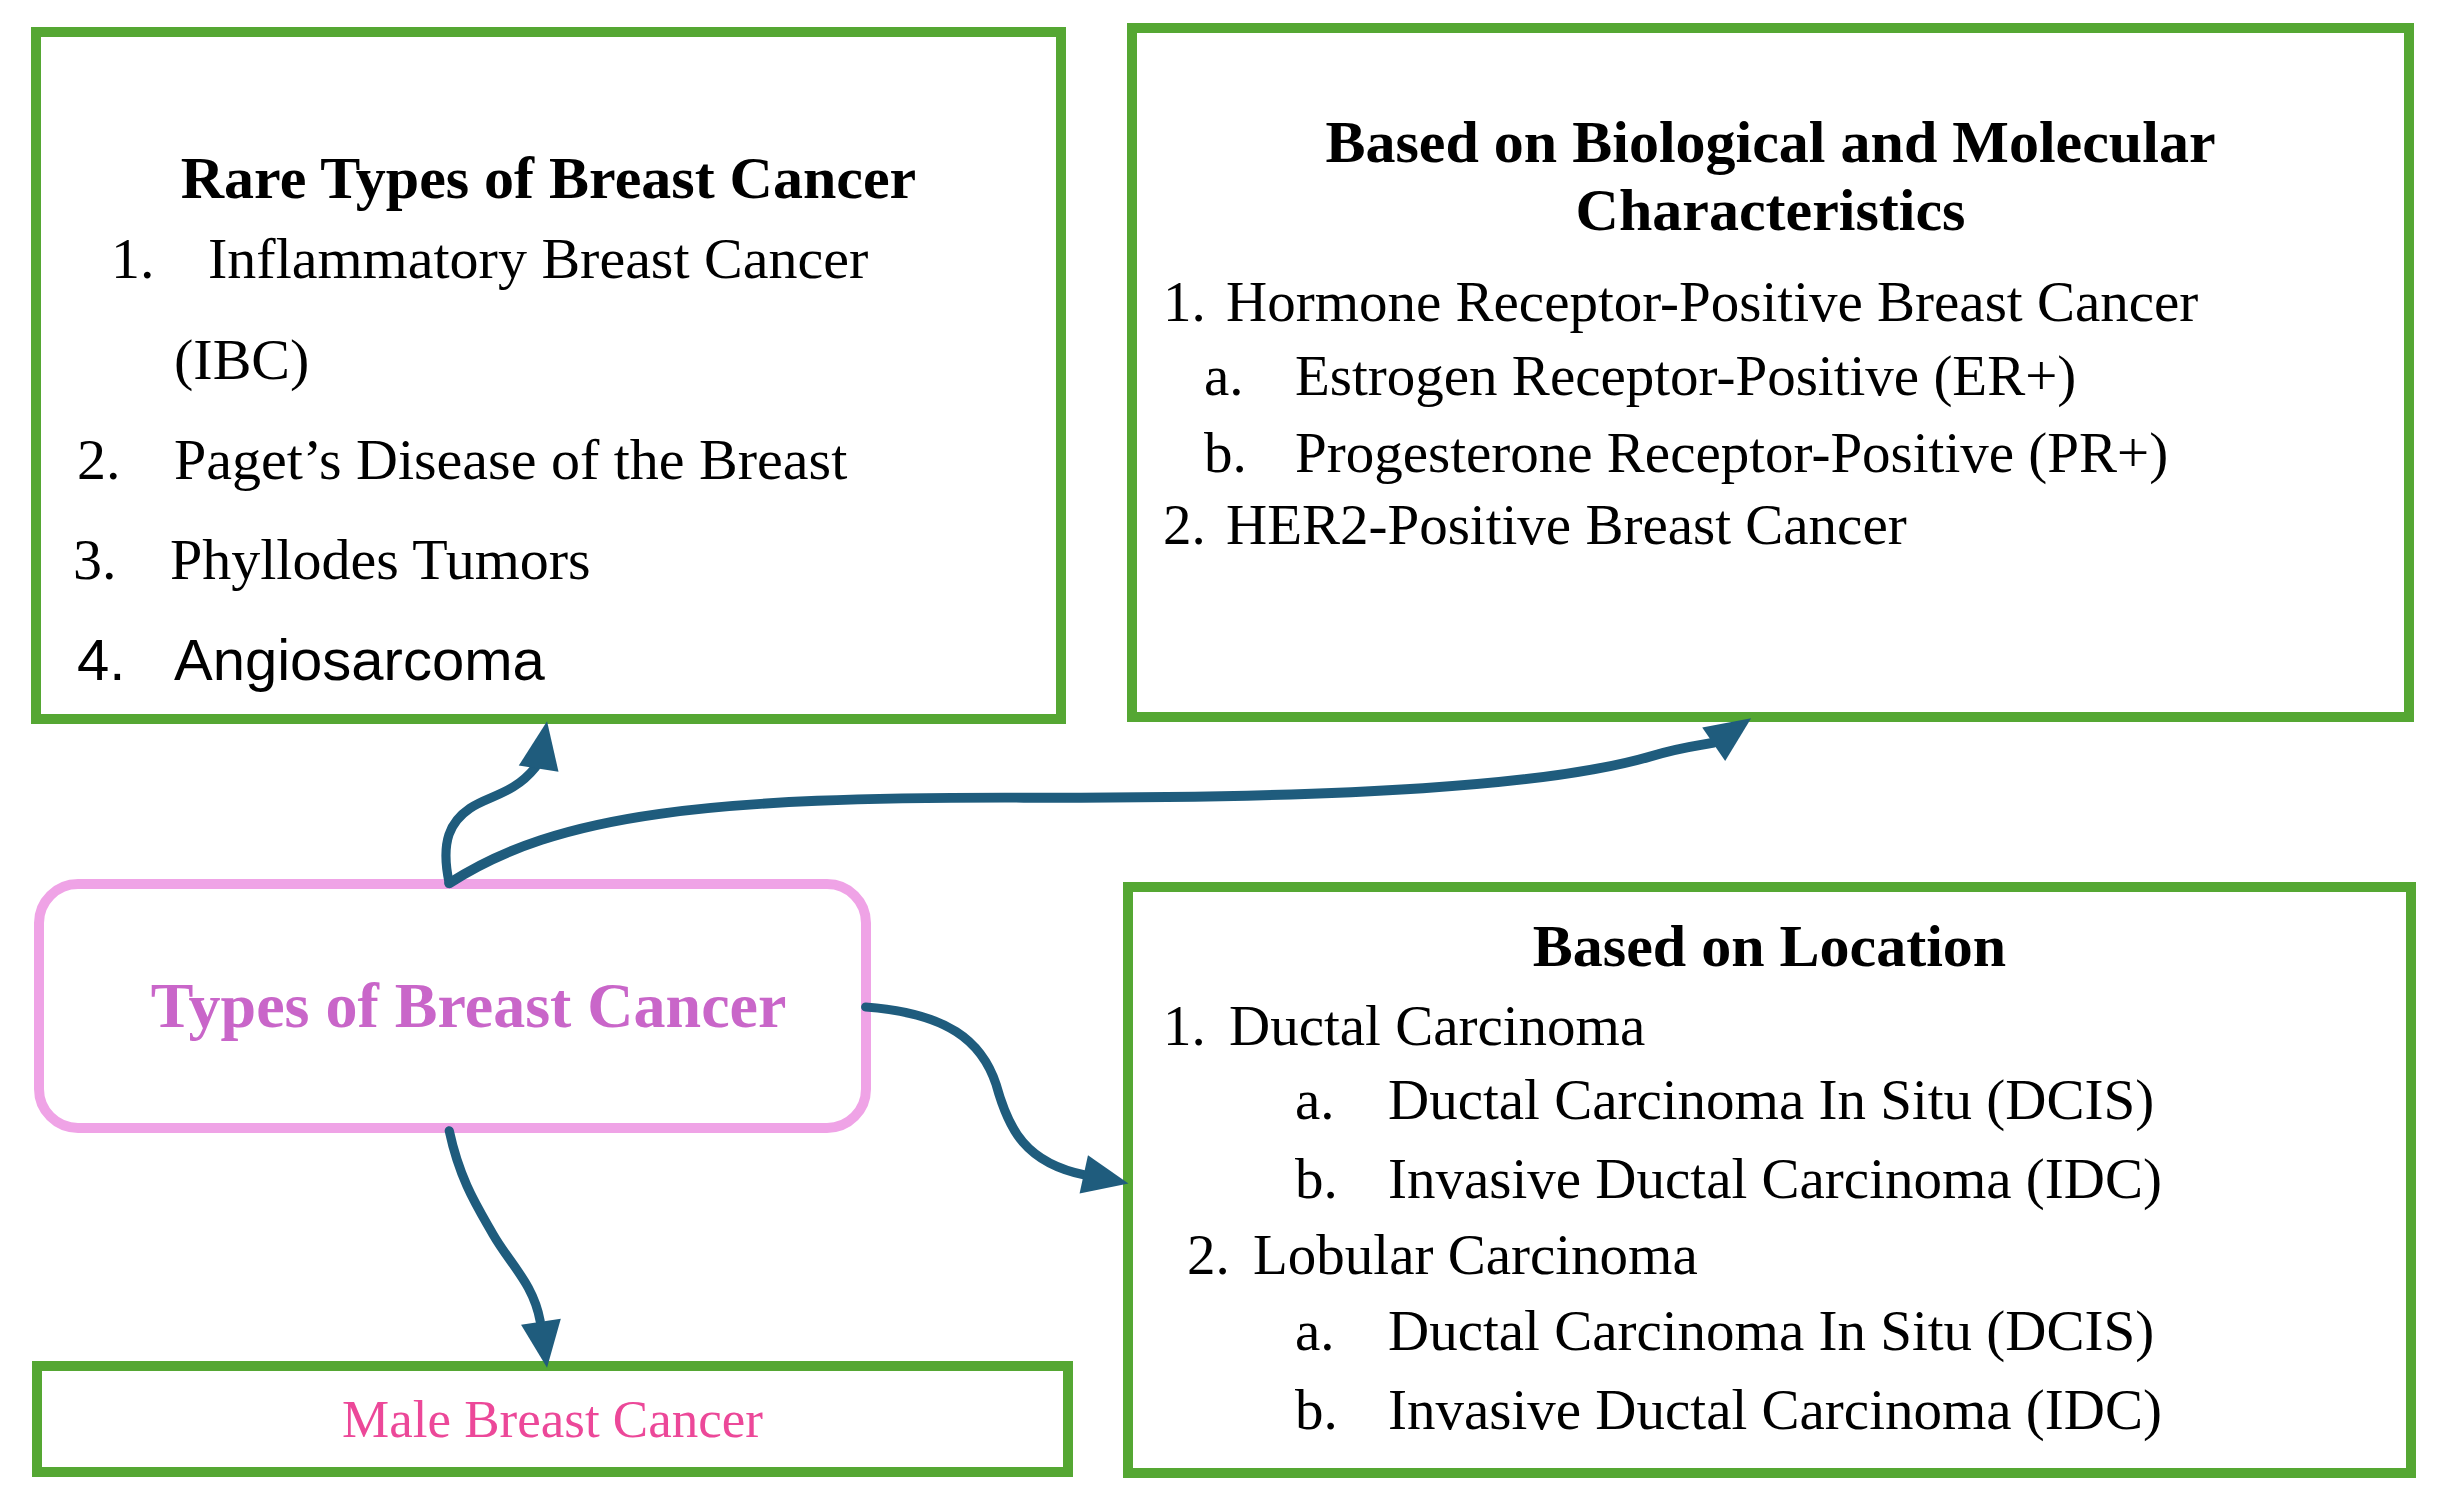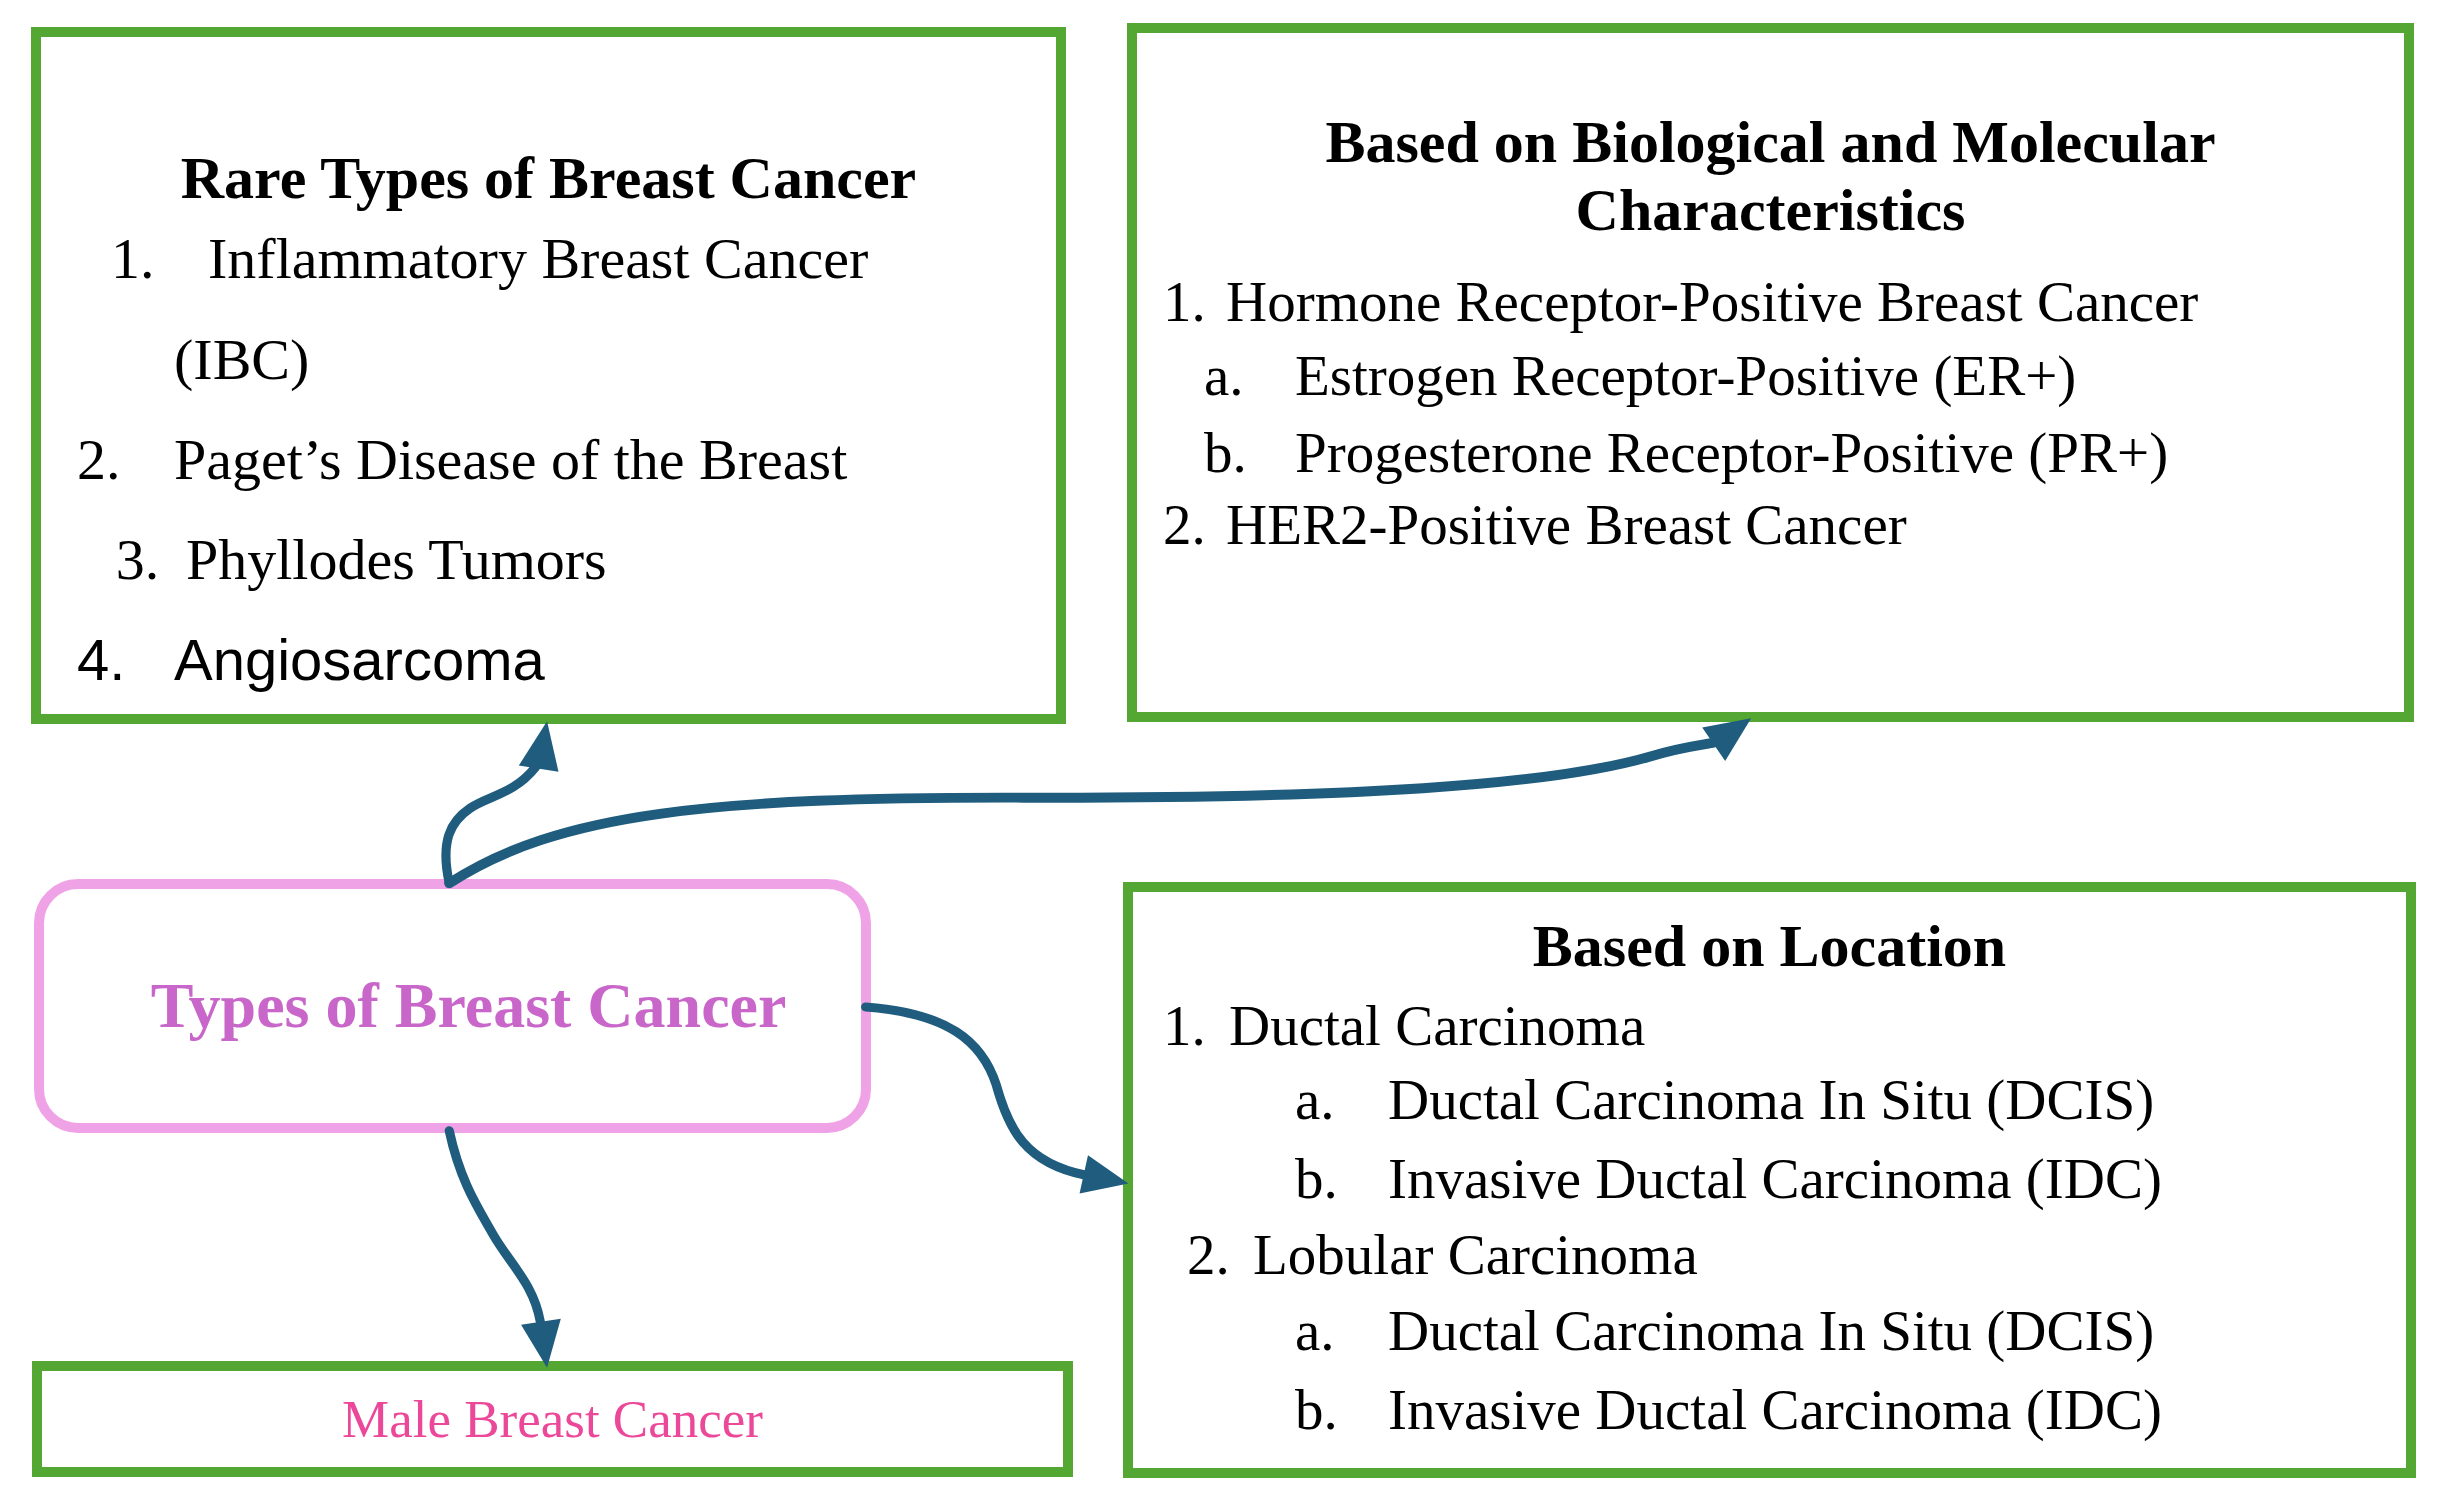--- a/index.html
+++ b/index.html
@@ -95,21 +95,21 @@
     <div class="box-title" style="top:108px;">Rare Types of Breast Cancer</div>
     <div class="line rare-line" style="left:36px; top:189px;margin-left:34px;">
       <span class="marker m-rare">1.</span><span>Inflammatory Breast Cancer</span>
     </div>
     <div class="line rare-line" style="left:133px; top:290px;">
       <span>(IBC)</span>
     </div>
     <div class="line rare-line" style="left:36px; top:390px;">
       <span class="marker m-rare">2.</span><span>Paget’s Disease of the Breast</span>
     </div>
-    <div class="line rare-line" style="left:48px; top:490px;text-align:center;">
+    <div class="line rare-line" style="left:32px; top:490px;">
       <span class="marker m-rare">3.</span><span>Phyllodes Tumors</span>
     </div>
     <div class="line rare-line sans" style="left:36px; top:590px;">
       <span class="marker m-rare">4.</span><span>Angiosarcoma</span>
     </div>
   </div>
 
   <div class="box green-box" style="left:1127px; top:23px; width:1287px; height:699px;">
     <div class="box-title" style="top:76px;">Based on Biological and Molecular</div>
     <div class="box-title" style="top:144px;">Characteristics</div>

